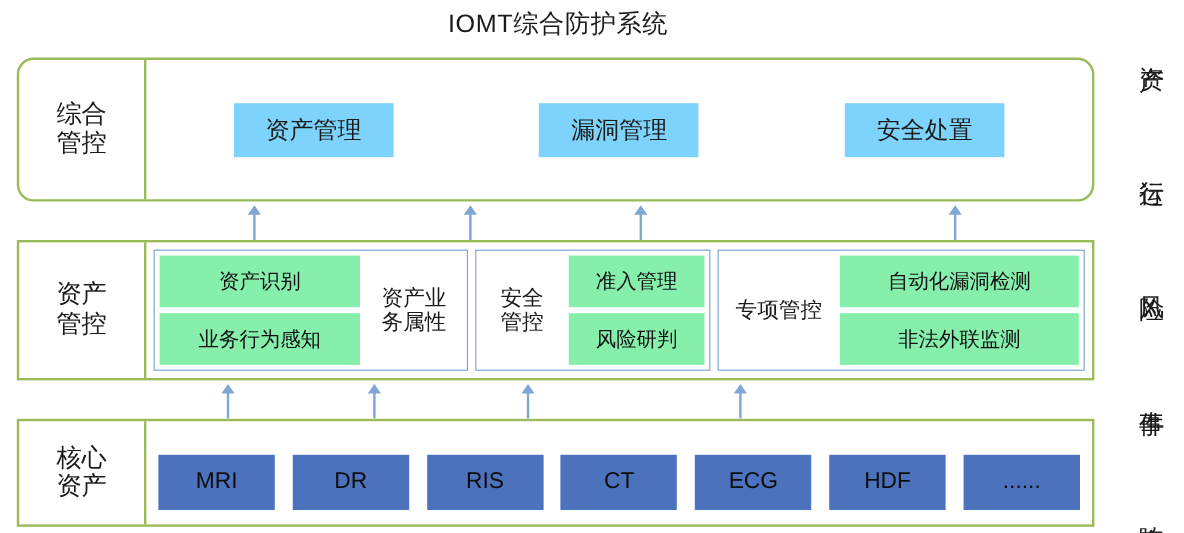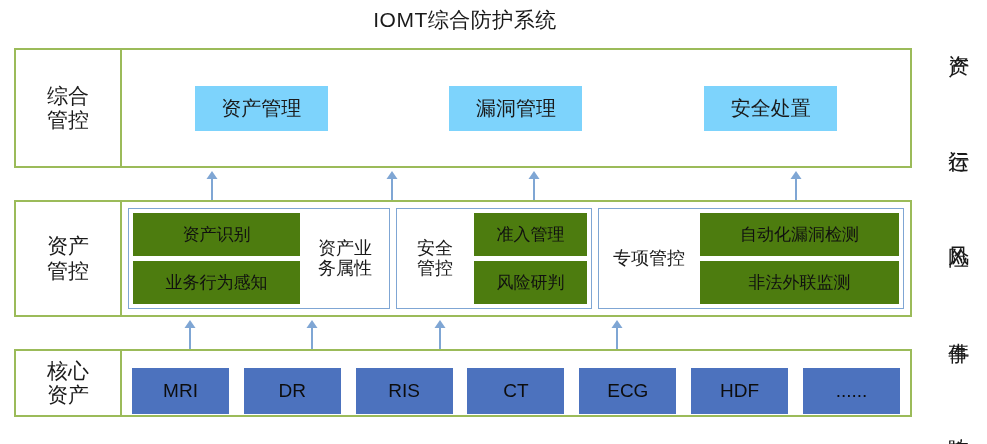--- a/index.html
+++ b/index.html
@@ -79,21 +79,21 @@
     white-space: pre-line;
   }
   .layer-body {
     flex: 1 1 auto;
     display: flex;
     align-items: center;
     box-sizing: border-box;
   }
 
   
-  #layer-top { top: 48px; height: 120px; }
+  #layer-top { top: 48px; height: 120px; border-radius: 14px; }
   #layer-top .layer-body {
     justify-content: space-around;
     padding: 0 12px;
   }
   .pill-amber {
     background: #7dd3fc;
     color: #1a1a1a;
     font-size: 20px;
     padding: 9px 0;
     width: 133px;
@@ -131,21 +131,21 @@
     padding: 0 3px;
   }
   .group-stack {
     flex: 1 1 auto;
     display: flex;
     flex-direction: column;
     justify-content: space-between;
     gap: 5px;
   }
   .tile-blue {
-    background: #4d7c0f;
+    background: #86efac;
     color: #101010;
     font-size: 17px;
     display: flex;
     align-items: center;
     justify-content: center;
     flex: 1 1 0;
     text-align: center;
     white-space: nowrap;
     box-sizing: border-box;
   }
@@ -154,21 +154,21 @@
   #group-asset .group-label { order: 2; flex: 0 0 74px; }
   #group-asset .group-stack { order: 1; }
 
   #group-security  { flex: 0 0 196px; }
   #group-security .group-label { flex: 0 0 62px; }
 
   #group-special   { flex: 1 1 auto; }
   #group-special .group-label { flex: 0 0 86px; }
 
   
-  #layer-bottom { top: 349px; height: 68px; }
+  #layer-bottom { top: 349px; height: 90px; }
   #layer-bottom .layer-body {
     justify-content: space-between;
     padding: 0 10px;
   }
   .chip-blue {
     background: #4C72BE;
     color: #0d0d0d;
     font-size: 19px;
     padding: 12px 0;
     width: 97px;

